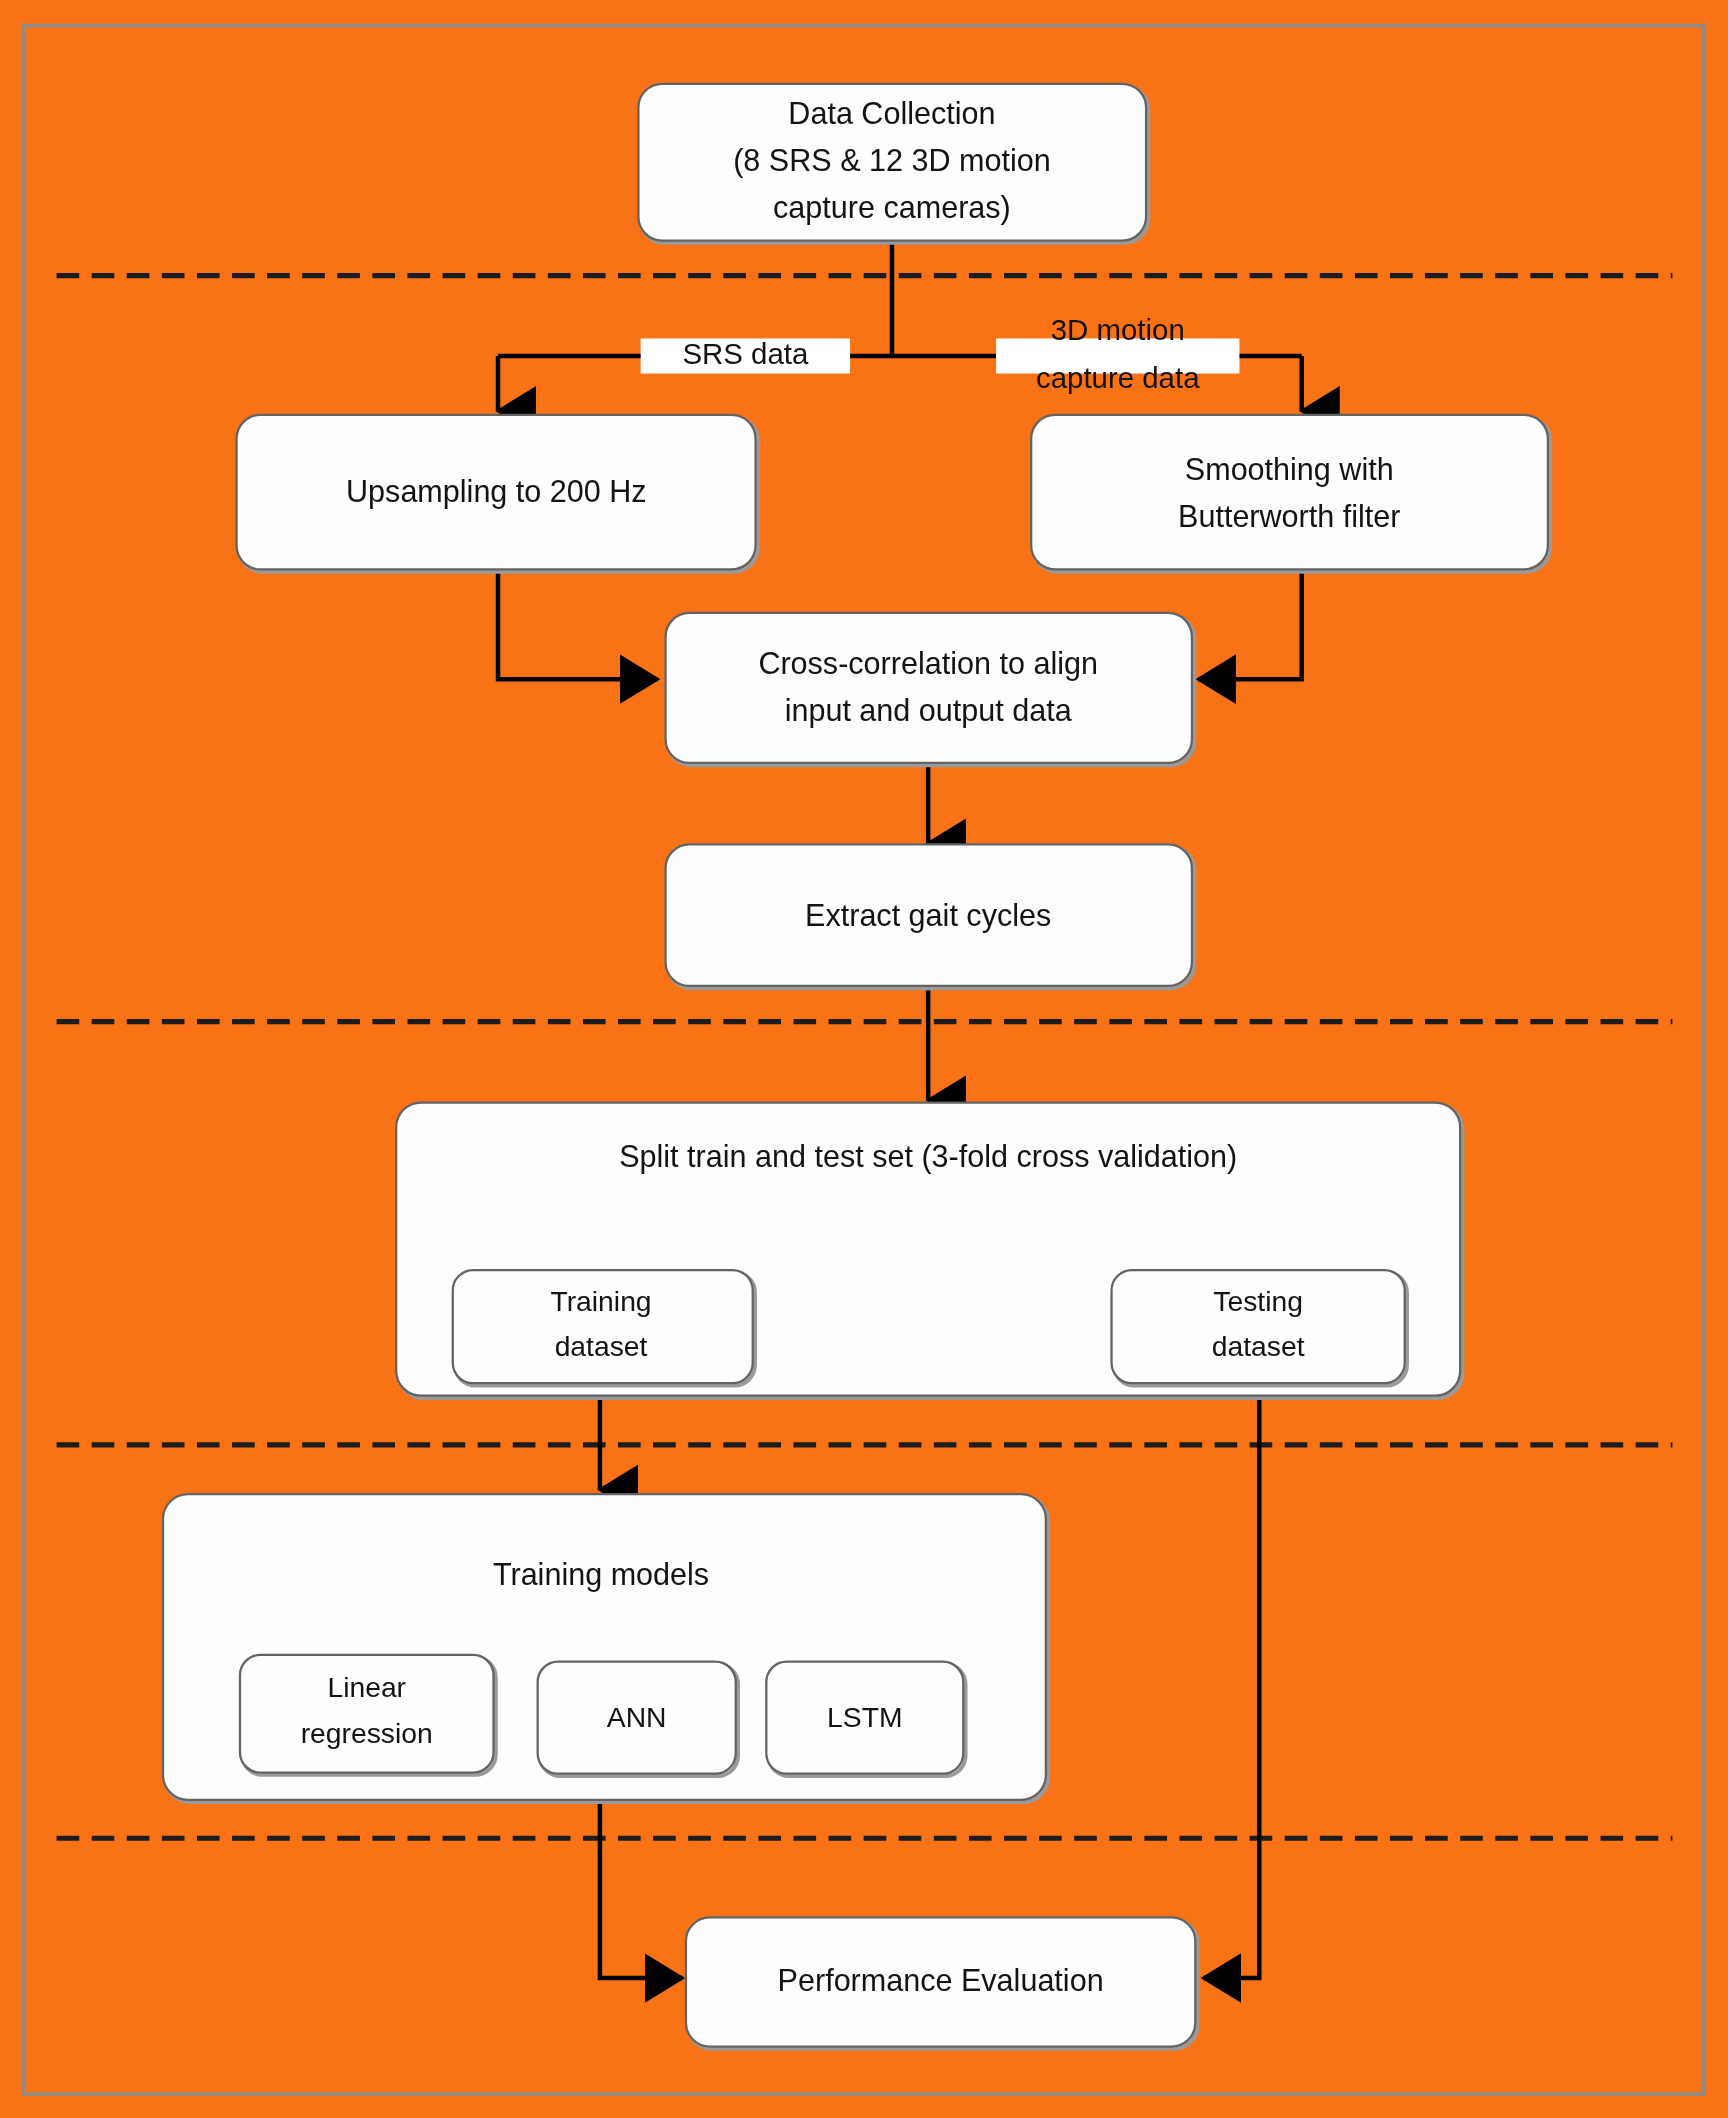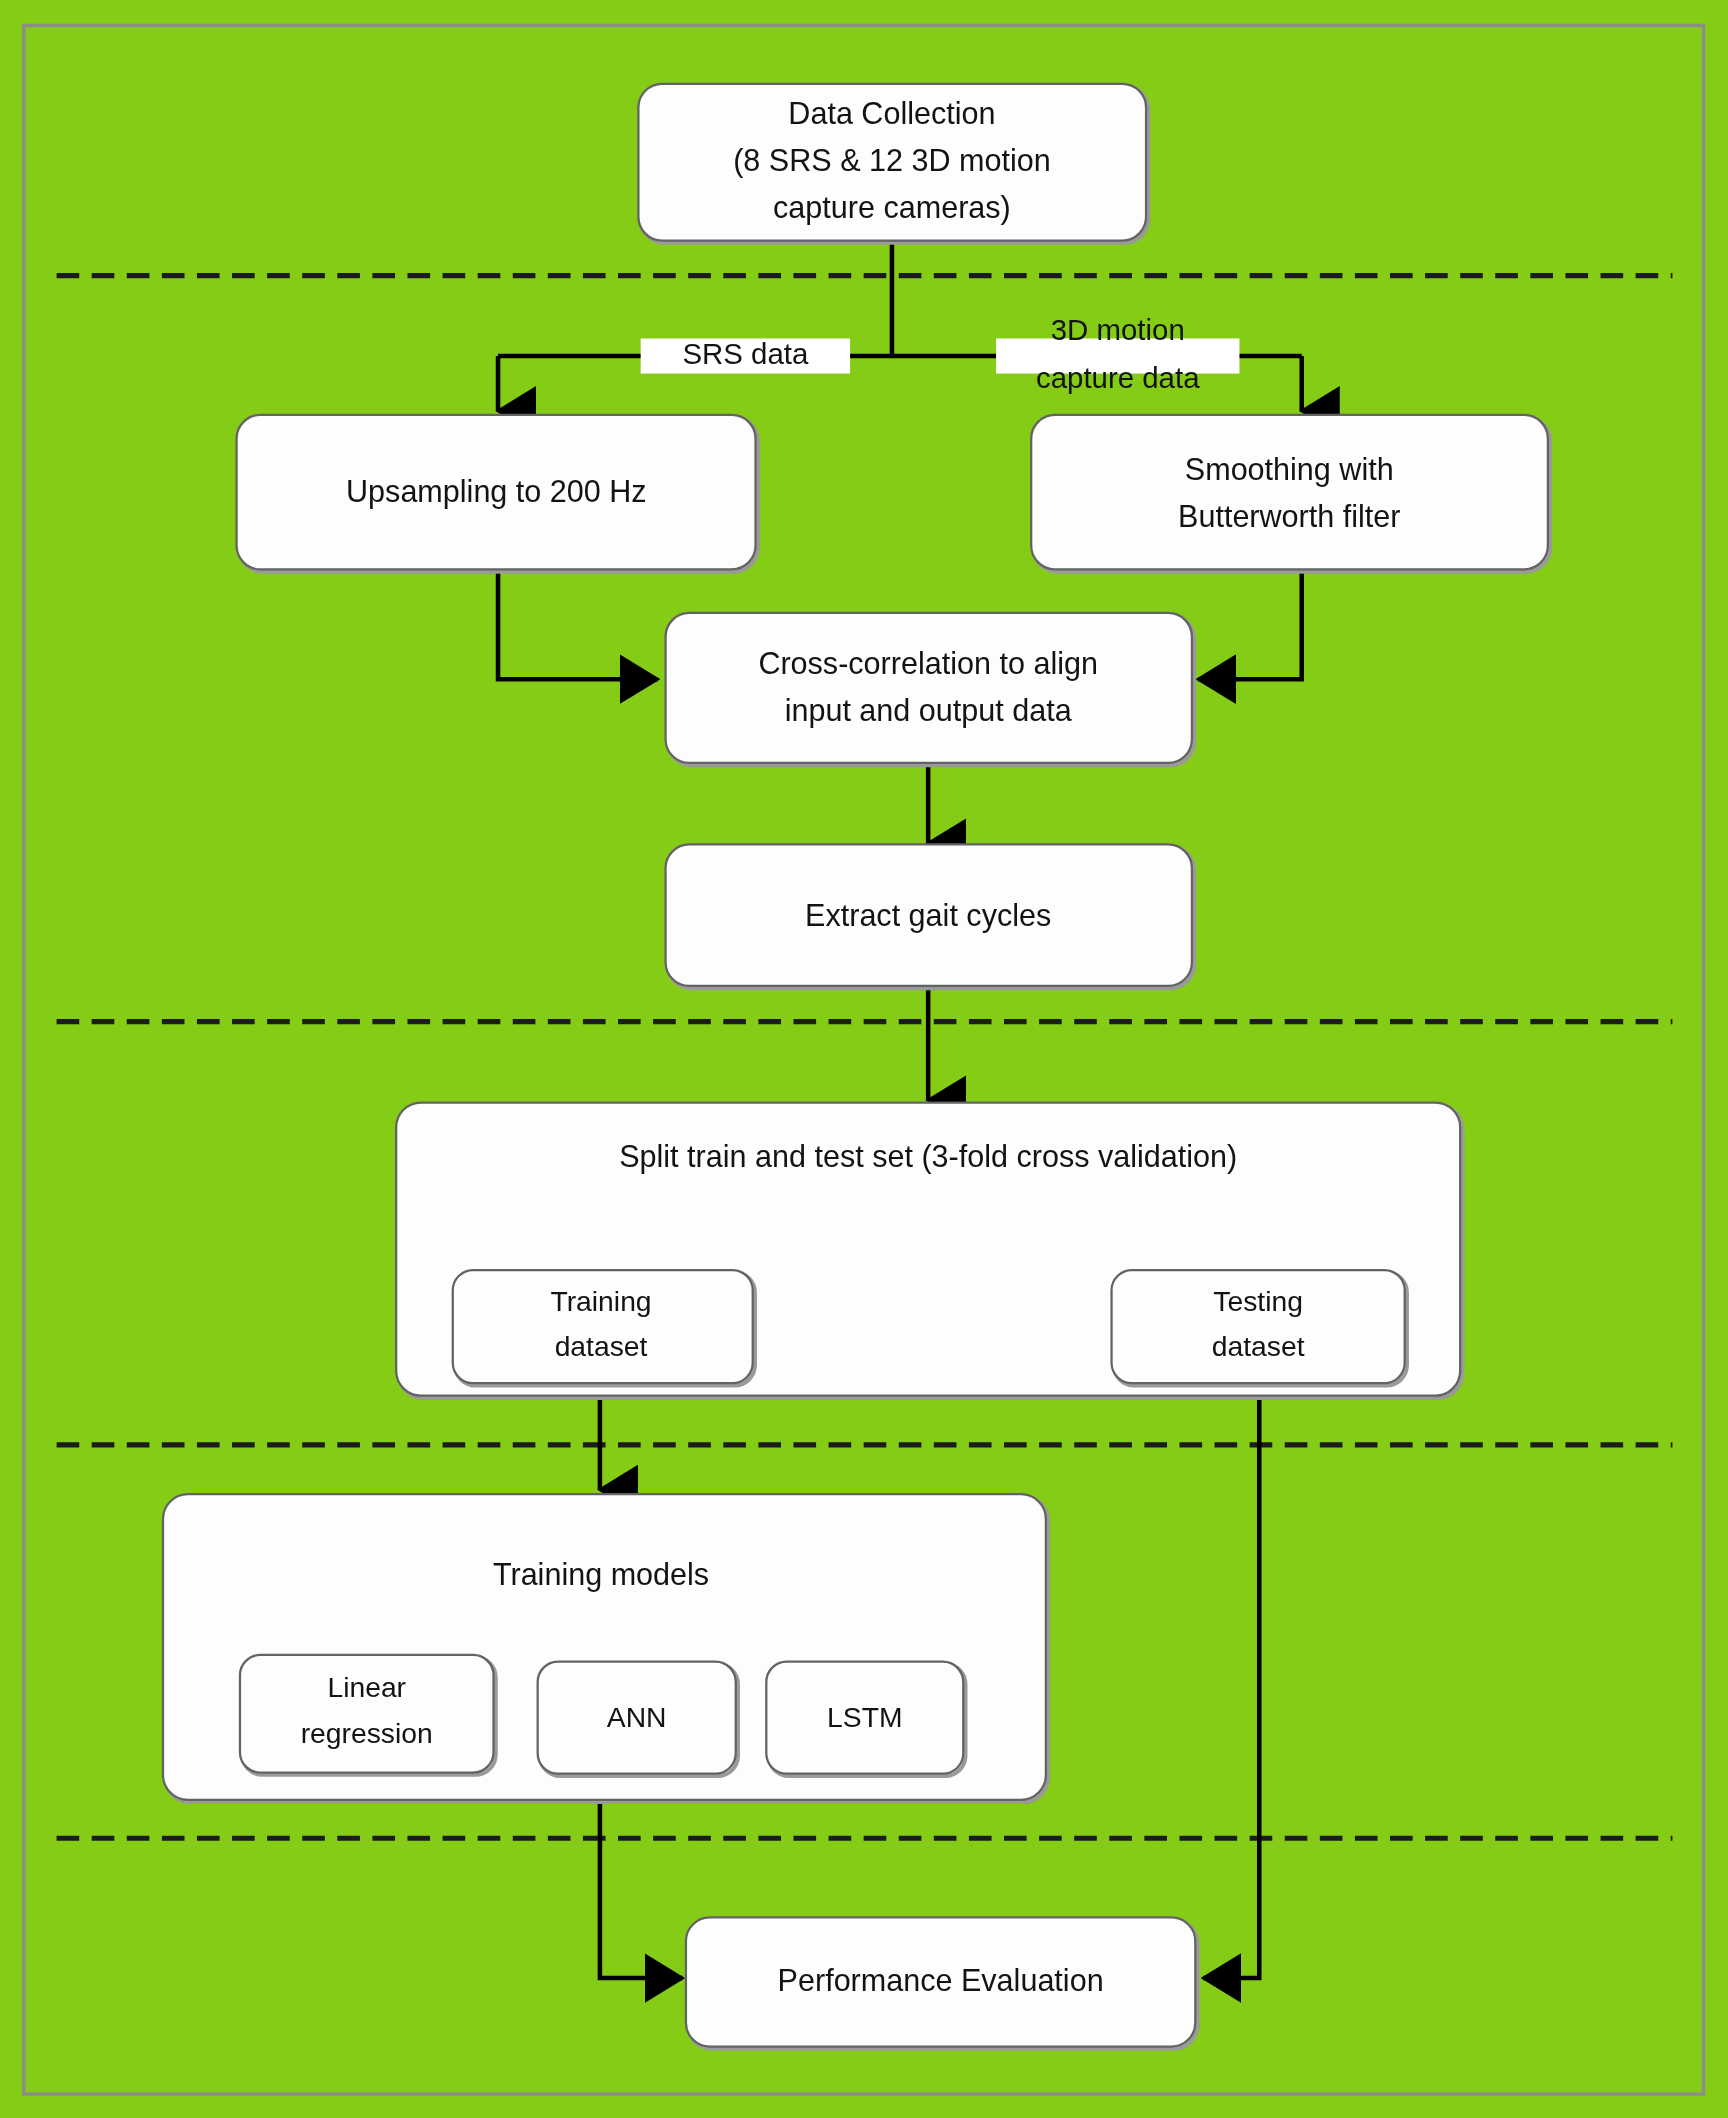--- a/index.html
+++ b/index.html
@@ -10,21 +10,21 @@
   body {
     width: 1729px;
     height: 2119px;
     font-family: "Liberation Sans", sans-serif;
     overflow: hidden;
   }
   #stage {
     position: relative;
     width: 1729px;
     height: 2119px;
-    background: #84cc16;
+    background: #f97316;
   }
   svg#flow {
     position: absolute;
     left: 0;
     top: 0;
     width: 1729px;
     height: 2119px;
     display: block;
   }
   .node-rect {

